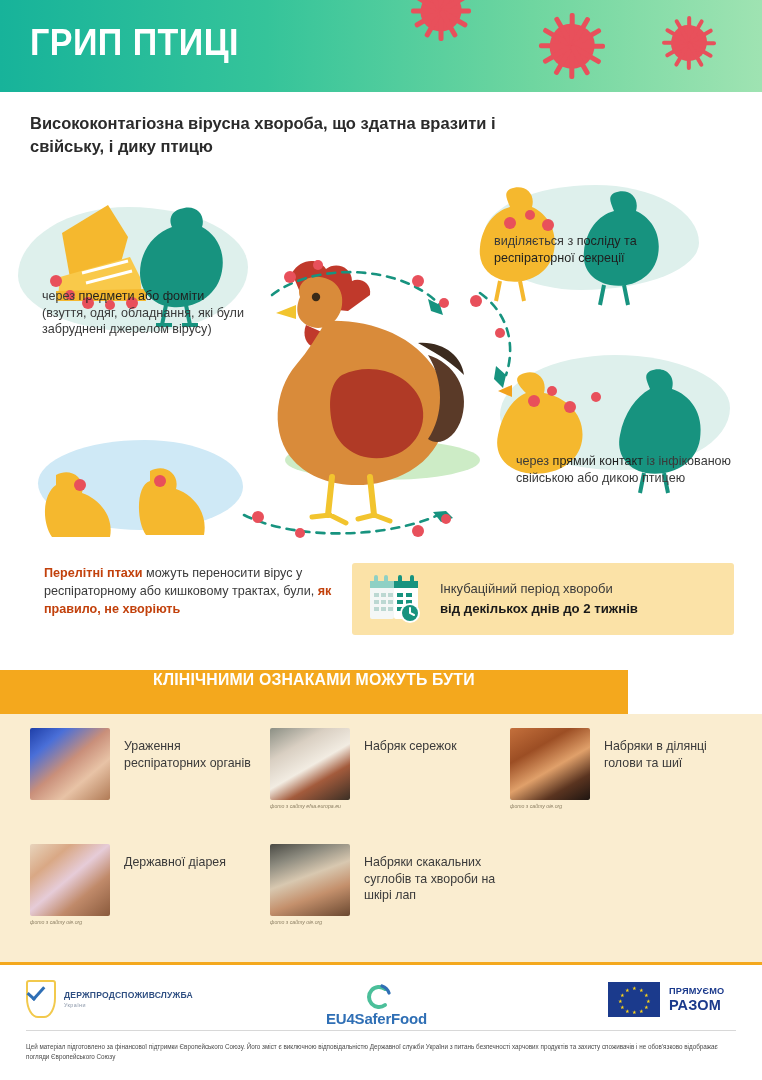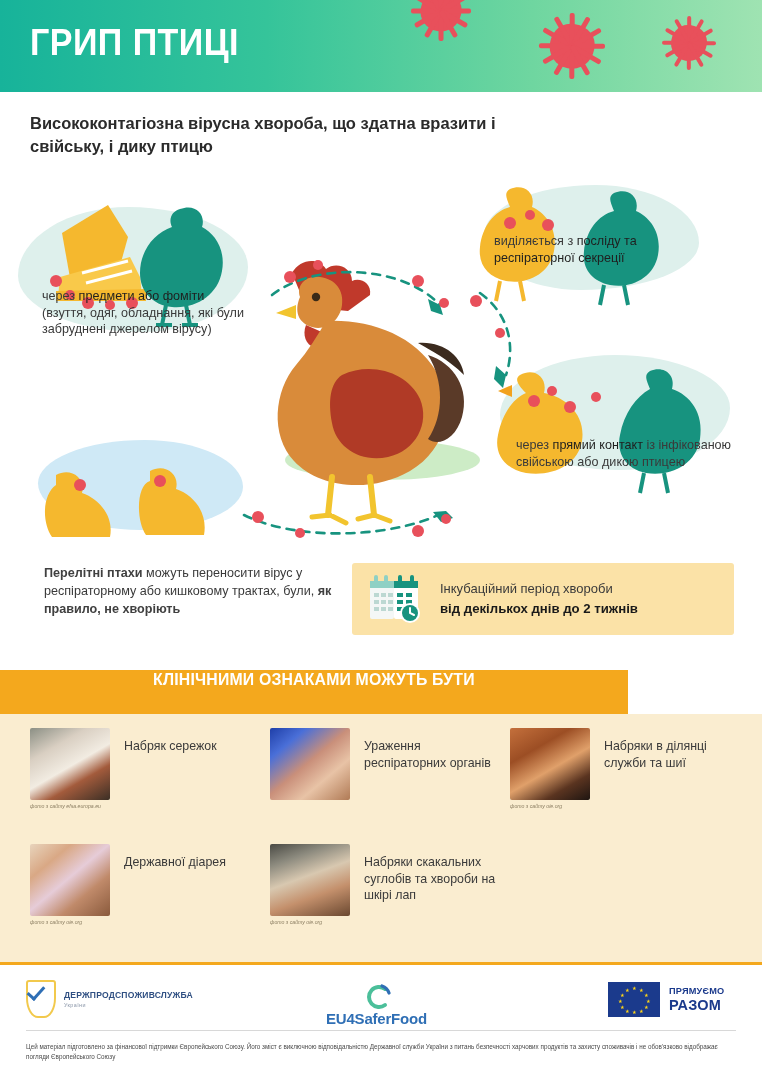--- a/index.html
+++ b/index.html
@@ -51,28 +51,28 @@
   .blob-br    { left: 500px; top: 170px; width: 230px; height: 115px; border-radius: 50% 50% 48% 52% / 52% 46% 54% 48%; }
   .blob-center{ left: 285px; top: 255px; width: 195px; height: 40px;  background: #cdecc6; border-radius: 50%; }
   .blob-bl    { left: 38px;  top: 255px; width: 205px; height: 90px;  background: #cfe9f6; border-radius: 52% 48% 50% 50% / 48% 52% 48% 52%; }
 
   .caption {
     position: absolute; font-size: 12.6px; line-height: 1.33; color: #3a3a3a;
   }
   .caption b { font-weight: normal; color: #1f1f1f; }
   .cap-fomite { left: 42px;  top: 103px; width: 205px; }
   .cap-secr   { left: 494px; top: 48px;  width: 215px; }
-  .cap-direct { left: 516px; top: 252px; width: 225px; }
+  .cap-direct { left: 516px; top: 268px; width: 225px; }
 
   
   .migratory {
     position: absolute; left: 44px; top: 565px; width: 300px;
     font-size: 12.6px; line-height: 1.42; color: #3a3a3a;
   }
-  .migratory b { color: #404040; text-align: right; }
+  .migratory b { color: #c2410c; text-align: right; }
 
   
   .incubation {
     position: absolute; left: 352px; top: 563px; width: 382px; height: 72px;
     background: #fbe2a7; border-radius: 3px; display: flex; align-items: center; padding-left: 16px;
   }
   .cal-icon { position: relative; width: 56px; height: 52px; flex: none; }
   .incub-text { margin-left: 16px; font-size: 13px; line-height: 1.45; color: #3a3a3a; }
   .incub-text b { color: #1a1a1a; font-size: 13.2px; }
 
@@ -371,40 +371,40 @@
 
   <div class="signs-banner">
     <div class="signs-banner-text">КЛІНІЧНИМИ ОЗНАКАМИ МОЖУТЬ БУТИ</div>
   </div>
 
   <div class="signs-section">
     <div class="signs-grid">
 
       <div class="sign-item">
         <div class="sign-thumb-wrap">
+          <div class="sign-thumb ph-resp"></div>
+          <div class="sign-cap"></div>
+        </div>
+        <div class="sign-label">Ураження респіраторних органів</div>
+      </div>
+
+      <div class="sign-item">
+        <div class="sign-thumb-wrap">
           <div class="sign-thumb ph-wattle"></div>
           <div class="sign-cap">фото з сайту efsa.europa.eu</div>
         </div>
         <div class="sign-label">Набряк сережок</div>
-      </div>
-
-      <div class="sign-item">
-        <div class="sign-thumb-wrap">
-          <div class="sign-thumb ph-resp"></div>
-          <div class="sign-cap"></div>
-        </div>
-        <div class="sign-label">Ураження респіраторних органів</div>
       </div>
 
       <div class="sign-item">
         <div class="sign-thumb-wrap">
           <div class="sign-thumb ph-head"></div>
           <div class="sign-cap">фото з сайту oie.org</div>
         </div>
-        <div class="sign-label">Набряки в ділянці служби та шиї</div>
+        <div class="sign-label">Набряки в ділянці голови та шиї</div>
       </div>
 
 
       <div class="sign-item">
         <div class="sign-thumb-wrap">
           <div class="sign-thumb ph-diarrhea"></div>
           <div class="sign-cap">фото з сайту oie.org</div>
         </div>
         <div class="sign-label">Державної діарея</div>
       </div>

